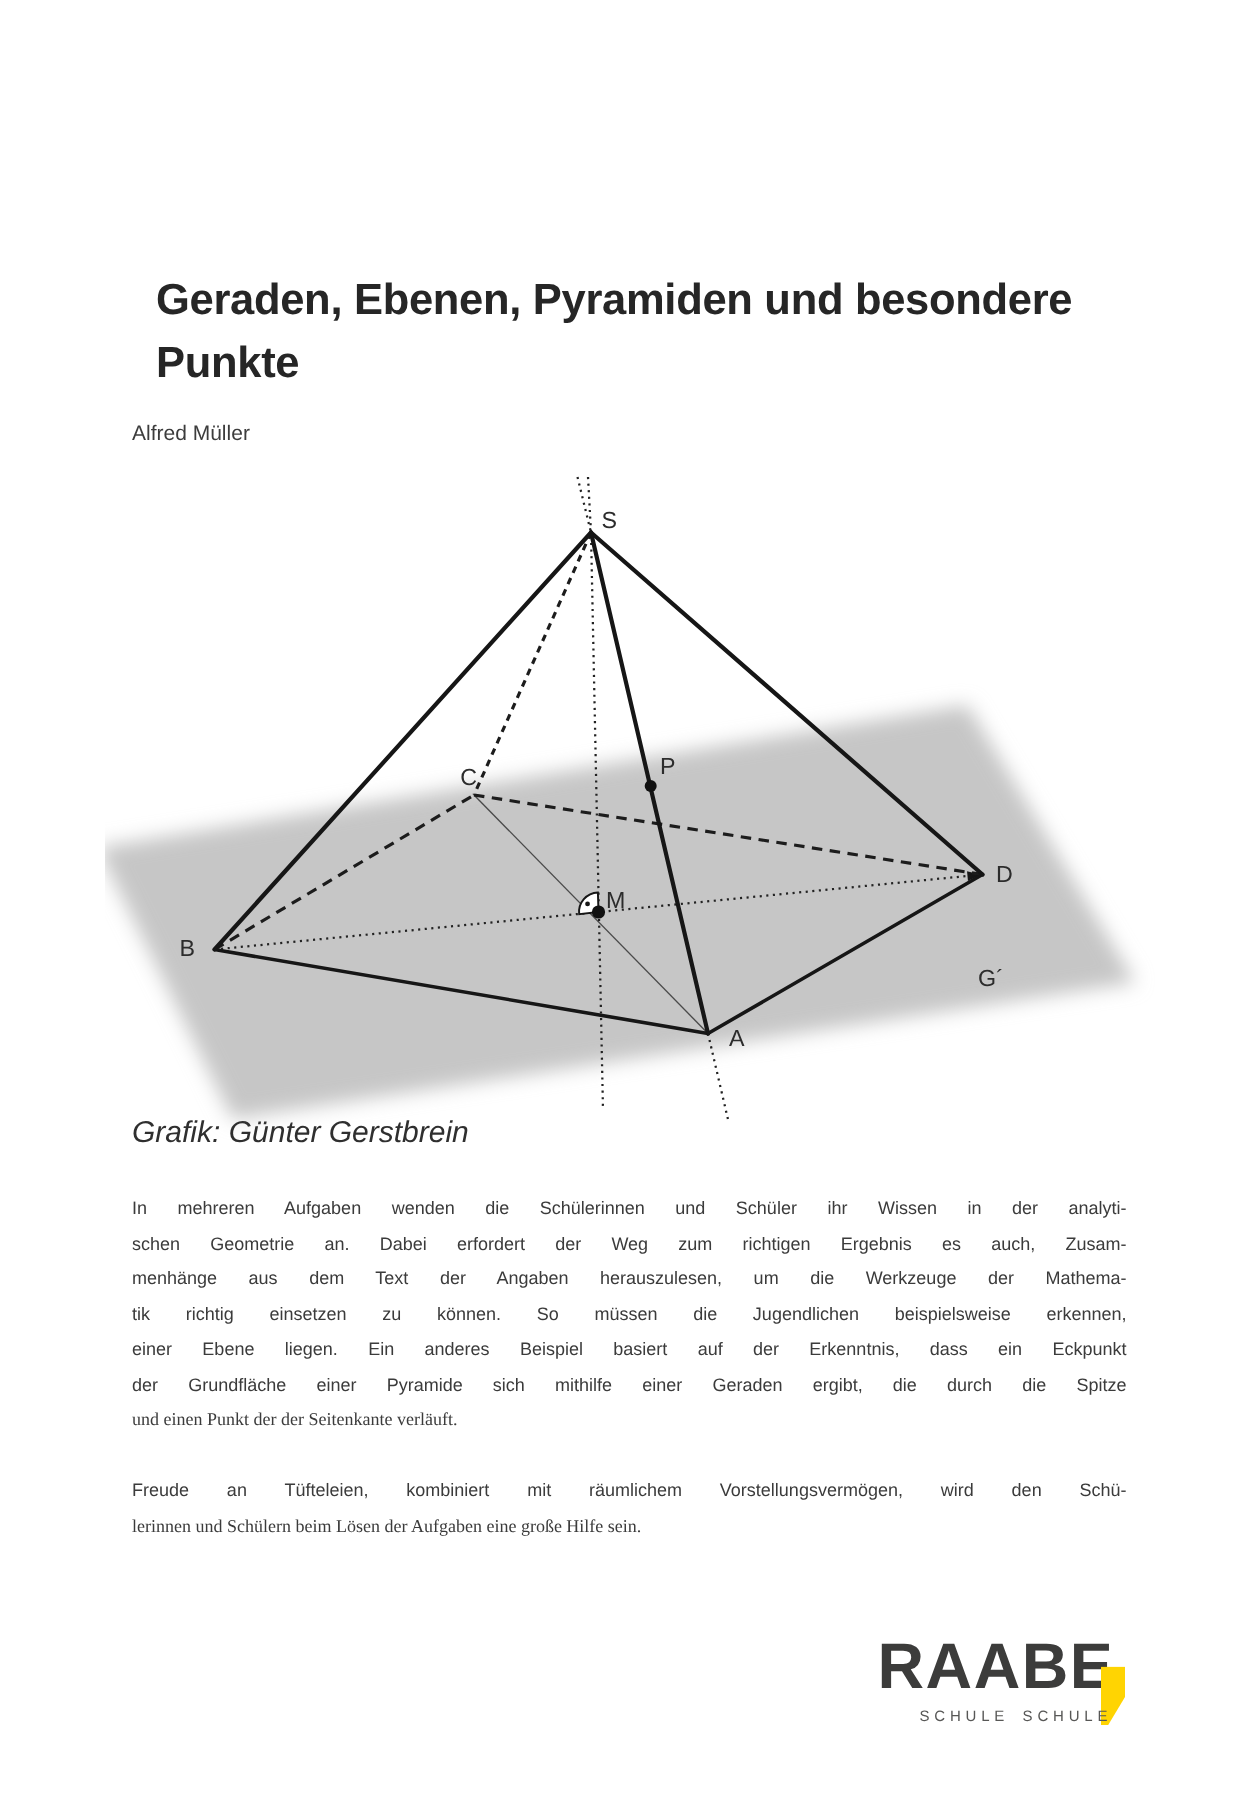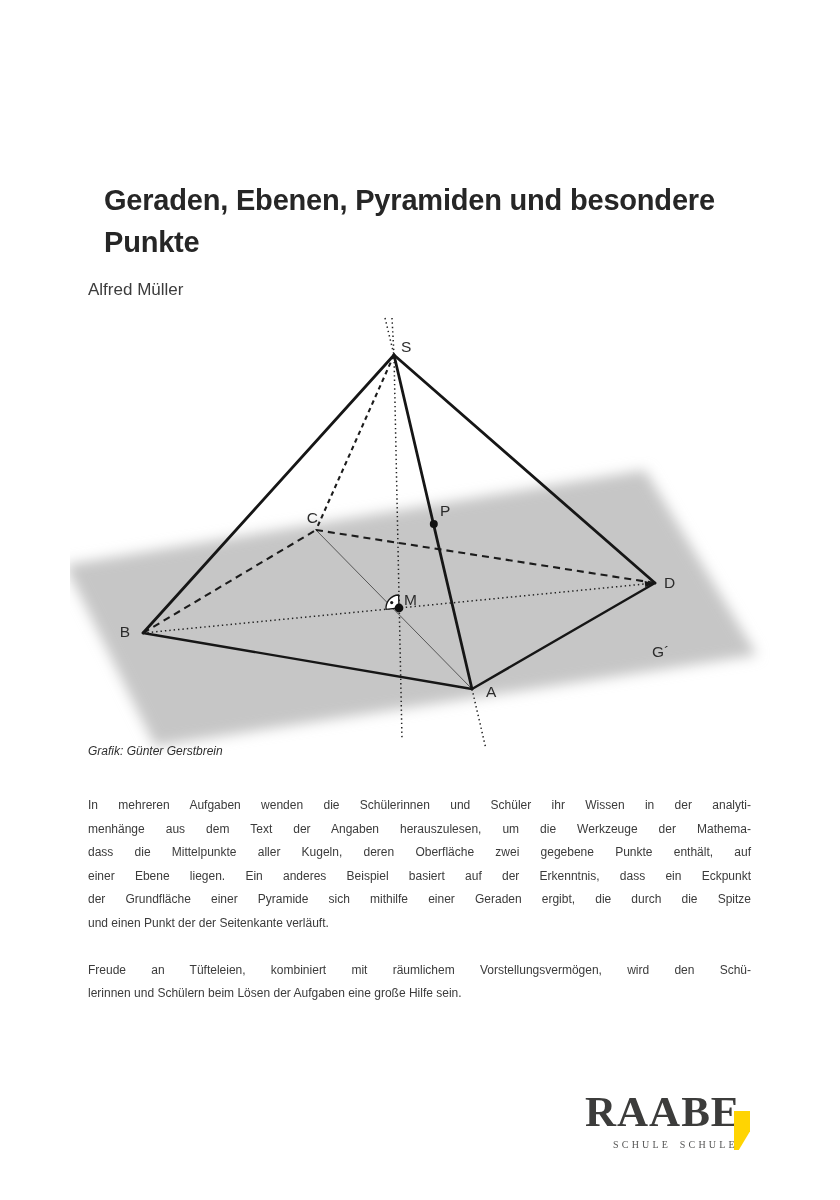--- a/index.html
+++ b/index.html
@@ -8,42 +8,42 @@
     font-family:"Liberation Sans", sans-serif; overflow:hidden;
   }
   .title {
     position:absolute; left:88px; top:163px; width:672px; margin:16px;
     font-size:29px; line-height:42px; font-weight:bold; color:#262626;
     letter-spacing:-0.2px;
   }
   .title span { display:block; }
   .author {
     position:absolute; left:88px; top:280px;
-    font-size:17px; color:#3c3c3c;
+    font-size:14px; color:#3c3c3c;
   }
   .figure { position:absolute; left:70px; top:310px; }
   .figure text { font-family:"Liberation Sans", sans-serif; font-size:15.5px; fill:#2c2c2c; }
   .solid { stroke:#161616; stroke-width:2.8; stroke-linecap:round; fill:none; }
   .edge-solid-thin { stroke:#161616; stroke-width:2.4; stroke-linecap:round; fill:none; }
   .dash  { stroke:#1c1c1c; stroke-width:2.1; stroke-dasharray:7 5; fill:none; }
   .dashS { stroke:#1c1c1c; stroke-width:2.1; stroke-dasharray:4.5 3.8; fill:none; }
   .dotl  { stroke:#222222; stroke-width:1.5; stroke-dasharray:1.4 3; fill:none; }
   .thin  { stroke:#4a4a4a; stroke-width:0.9; fill:none; }
   .caption {
     position:absolute; left:88px; top:744px;
-    font-size:12px; font-style:italic; color:#2f2f2f;
+    font-size:20px; font-style:italic; color:#2f2f2f;
   }
   .bodytext {
     position:absolute; left:88px; top:794px; width:663px;
     font-size:12px; line-height:23.5px; color:#3b3b3b;
   }
   .bl { height:23.5px; text-align:justify; text-align-last:justify; white-space:nowrap0; }
-  .bl.last { text-align:center; text-align-last:left; }
+  .bl.last { text-align:center; text-align-last:left;font-family:Liberation Serif, serif; }
   .pgap { height:23.5px; }
-  .logo { position:absolute; left:585px; top:1090px; width:180px; height:70px;font-family:Liberation Serif, serif; }
+  .logo { position:absolute; left:585px; top:1090px; width:180px; height:70px; }
   .brand {
     font-size:43px; font-weight:bold; line-height:43px;
     letter-spacing:1px; color:#3C3C3B;
   }
   .comma {
     position:absolute; left:149px; top:21px; width:16px; height:39px;
     background:#FFD402;
     clip-path:polygon(0 0, 100% 0, 100% 52%, 30% 100%, 0 100%);
   }
   .tagline {
@@ -106,22 +106,23 @@
     <text x="334" y="295" text-anchor="start">M</text>
     <text x="60" y="327" text-anchor="end">B</text>
     <text x="416" y="387" text-anchor="start">A</text>
     <text x="582" y="347" text-anchor="start">G´</text>
   </svg>
 
   <div class="caption">Grafik: Günter Gerstbrein</div>
 
   <div class="bodytext">
     <div class="bl">In mehreren Aufgaben wenden die Schülerinnen und Schüler ihr Wissen in der analyti-</div>
+    <div class="bl">schen Geometrie an. Dabei erfordert der Weg zum richtigen Ergebnis es auch, Zusam-</div>
     <div class="bl">menhänge aus dem Text der Angaben herauszulesen, um die Werkzeuge der Mathema-</div>
-    <div class="bl">dass die Mittelpunkte aller Kugeln, deren Oberfläche zwei gegebene Punkte enthält, auf</div>
+    <div class="bl">tik richtig einsetzen zu können. So müssen die Jugendlichen beispielsweise erkennen,</div>
     <div class="bl">einer Ebene liegen. Ein anderes Beispiel basiert auf der Erkenntnis, dass ein Eckpunkt</div>
     <div class="bl">der Grundfläche einer Pyramide sich mithilfe einer Geraden ergibt, die durch die Spitze</div>
     <div class="bl last">und einen Punkt der der Seitenkante verläuft.</div>
     <div class="pgap"></div>
     <div class="bl">Freude an Tüfteleien, kombiniert mit räumlichem Vorstellungsvermögen, wird den Schü-</div>
     <div class="bl last">lerinnen und Schülern beim Lösen der Aufgaben eine große Hilfe sein.</div>
   </div>
 
   <div class="logo">
     <div class="brand">RAABE</div>

